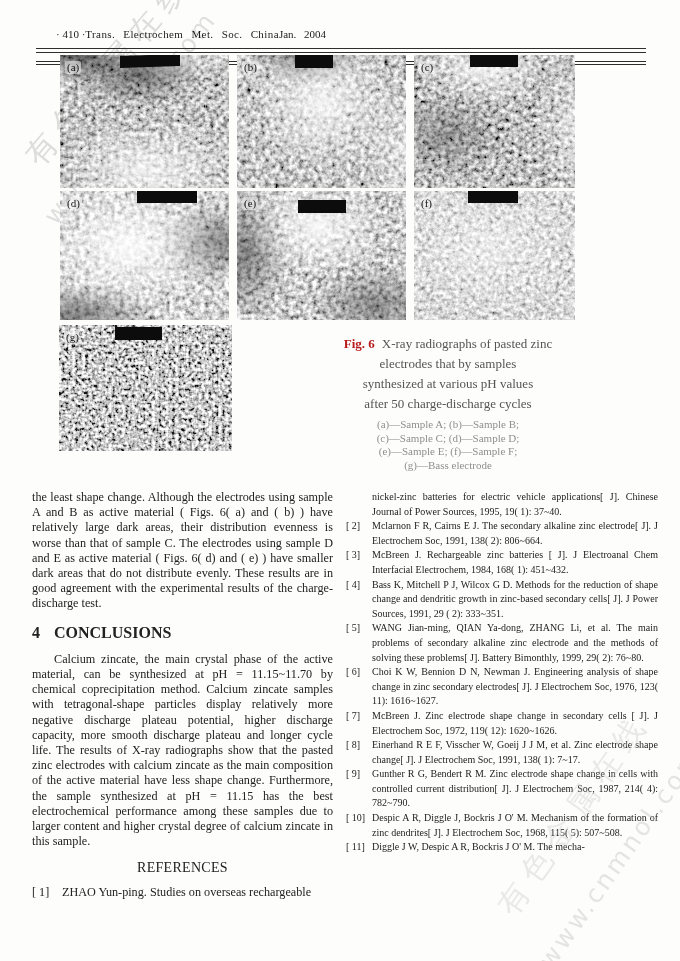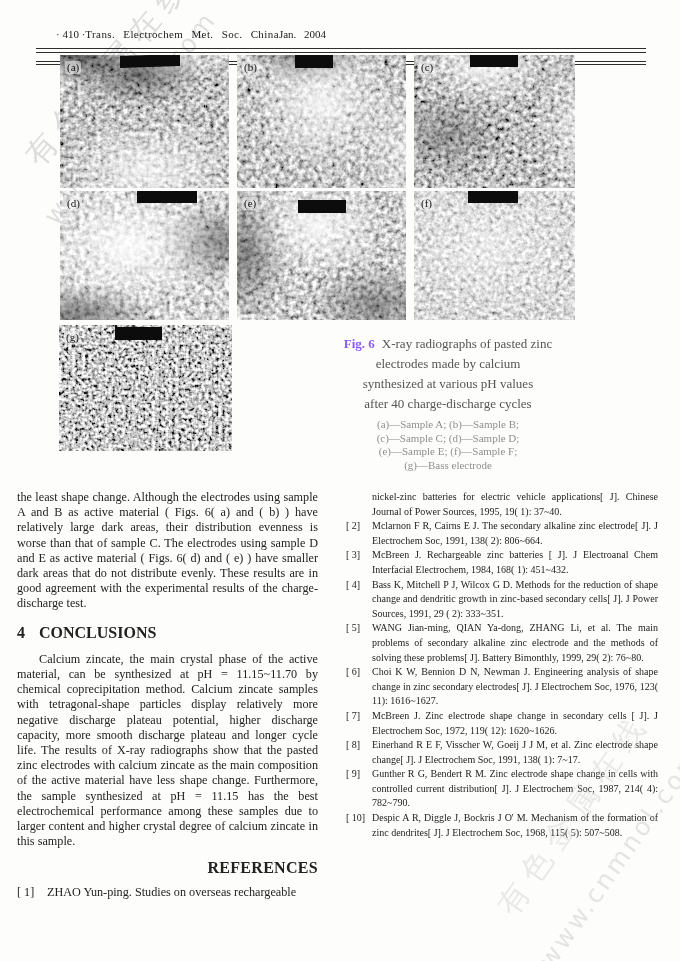--- a/index.html
+++ b/index.html
@@ -68,31 +68,31 @@
   .bar-d{left:77px;top:0;width:60px;height:12px;}
   .bar-e{left:61px;top:9px;width:48px;height:13px;}
   .bar-f{left:54px;top:0;width:50px;height:12px;}
   .bar-g{left:56px;top:2px;width:47px;height:13px;}
   .plabel{position:absolute;left:5px;top:6px;z-index:4;
     font-size:11px;color:#141414;background:rgba(242,242,242,.55);
     padding:0 2px;border-radius:2px;line-height:13px;}
   
   .caption{position:absolute;left:300px;top:334px;width:296px;text-align:center;z-index:2;}
   .cap-main{font-size:13px;line-height:20px;color:#555;}
-  .cap-main .figno{font-weight:bold;color:#8b5cf6;margin-right:7px;}
+  .cap-main .figno{font-weight:bold;color:#b91c1c;margin-right:7px;}
   .cap-sub{font-size:11px;line-height:13.5px;color:#8f8f8f;margin-top:4px;}
   
   .col{position:absolute;top:490px;text-align:justify;z-index:2;}
-  .col-left{left:17px;width:301px;font-size:12.2px;line-height:15.2px;}
+  .col-left{left:32px;width:301px;font-size:12.2px;line-height:15.2px;}
   .col-right{left:346px;width:312px;font-size:10px;line-height:14.6px;}
   .col p{margin:0;}
   .indent{text-indent:22px;}
   .h-sec{font-weight:bold;font-size:16px;margin:13px 0 12px 0;text-align:left;}
   .h-sec .secno{margin-right:14px;}
-  .h-ref{font-weight:bold;font-size:16px;text-align:right;margin:11px 0 9px 0;letter-spacing:.3px;}
+  .h-ref{font-weight:normal;font-size:14px;text-align:center;margin:11px 0 9px 0;letter-spacing:.3px;}
   .ref{display:flex;margin:0;}
   .ref .rnum{flex:0 0 26px;}
   .col-left .ref .rnum{flex:0 0 30px;}
   .ref .rtxt{flex:1;text-align:justify;}
   .cont{padding-left:26px;}
 </style>
 </head>
 <body>
 
 <svg width="0" height="0" style="position:absolute" aria-hidden="true">
@@ -240,23 +240,23 @@
         <rect width="100%" height="100%" filter="url(#nzg)"></rect>
       </svg>
     <div class="tone tone-g"></div>
     <div class="bar bar-g"></div>
     <span class="plabel">(g)</span>
   </div>
 
   <div class="caption">
     <div class="cap-main">
       <span class="figno">Fig. 6</span><span>X-ray radiographs of pasted zinc</span><br>
-      <span>electrodes made by calcium</span><br>
+      <span>electrodes that by samples</span><br>
       <span>synthesized at various pH values</span><br>
-      <span>after 40 charge-discharge cycles</span>
+      <span>after 50 charge-discharge cycles</span>
     </div>
     <div class="cap-sub">
       <span>(a)—Sample A;  (b)—Sample B;</span><br>
       <span>(c)—Sample C;  (d)—Sample D;</span><br>
       <span>(e)—Sample E;  (f)—Sample F;</span><br>
       <span>(g)—Bass electrode</span>
     </div>
   </div>
 
   <div class="col col-left">
@@ -303,15 +303,19 @@
       <span class="rtxt">Einerhand R E F, Visscher W, Goeij J J M, et al. Zinc electrode shape change[ J]. J Electrochem Soc, 1991, 138( 1): 7~17.</span>
     </div>
     <div class="ref">
       <span class="rnum">[ 9]</span>
       <span class="rtxt">Gunther R G, Bendert R M. Zinc electrode shape change in cells with controlled current distribution[ J]. J Electrochem Soc, 1987, 214( 4): 782~790.</span>
     </div>
     <div class="ref">
       <span class="rnum">[ 10]</span>
       <span class="rtxt">Despic A R, Diggle J, Bockris J O' M. Mechanism of the formation of zinc dendrites[ J]. J Electrochem Soc, 1968, 115( 5): 507~508.</span>
     </div>
+    <div class="ref">
+      <span class="rnum">[ 11]</span>
+      <span class="rtxt">Diggle J W, Despic A R, Bockris J O' M. The mecha-</span>
+    </div>
   </div>
 
 </div>
 
 </body></html>

